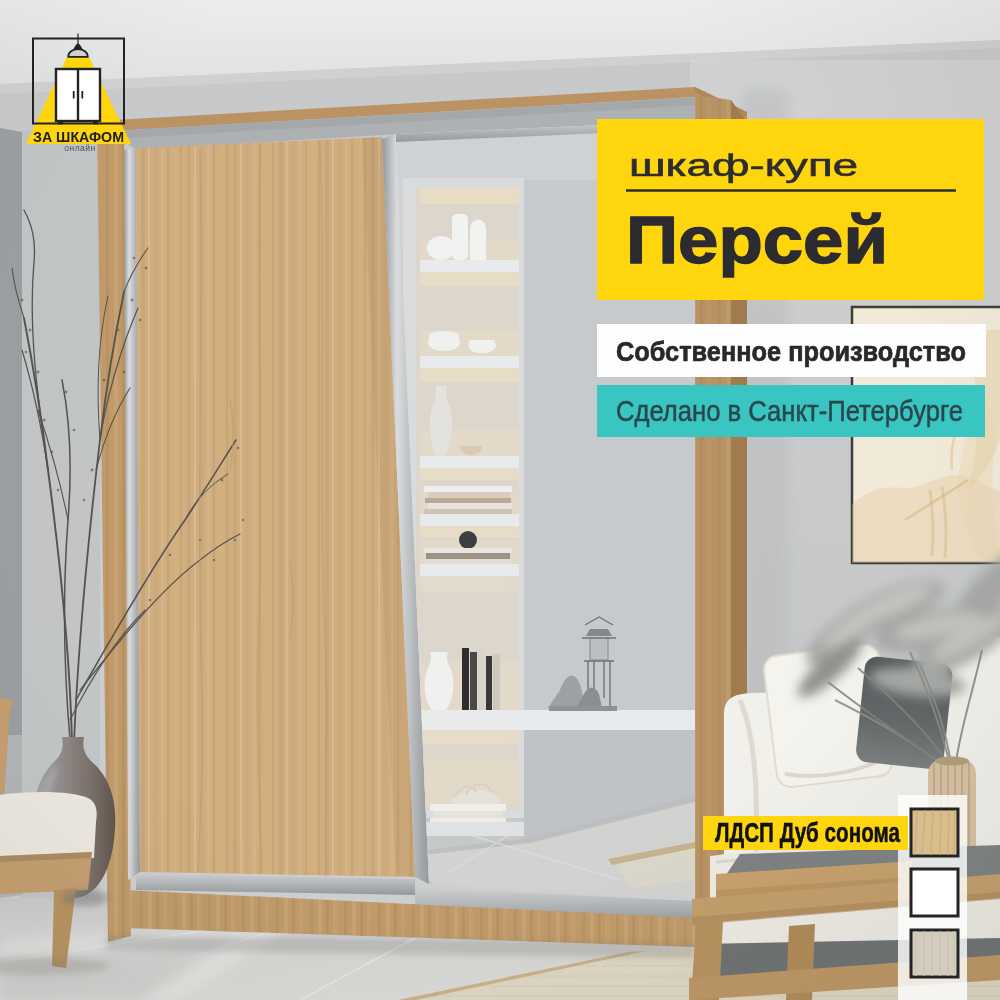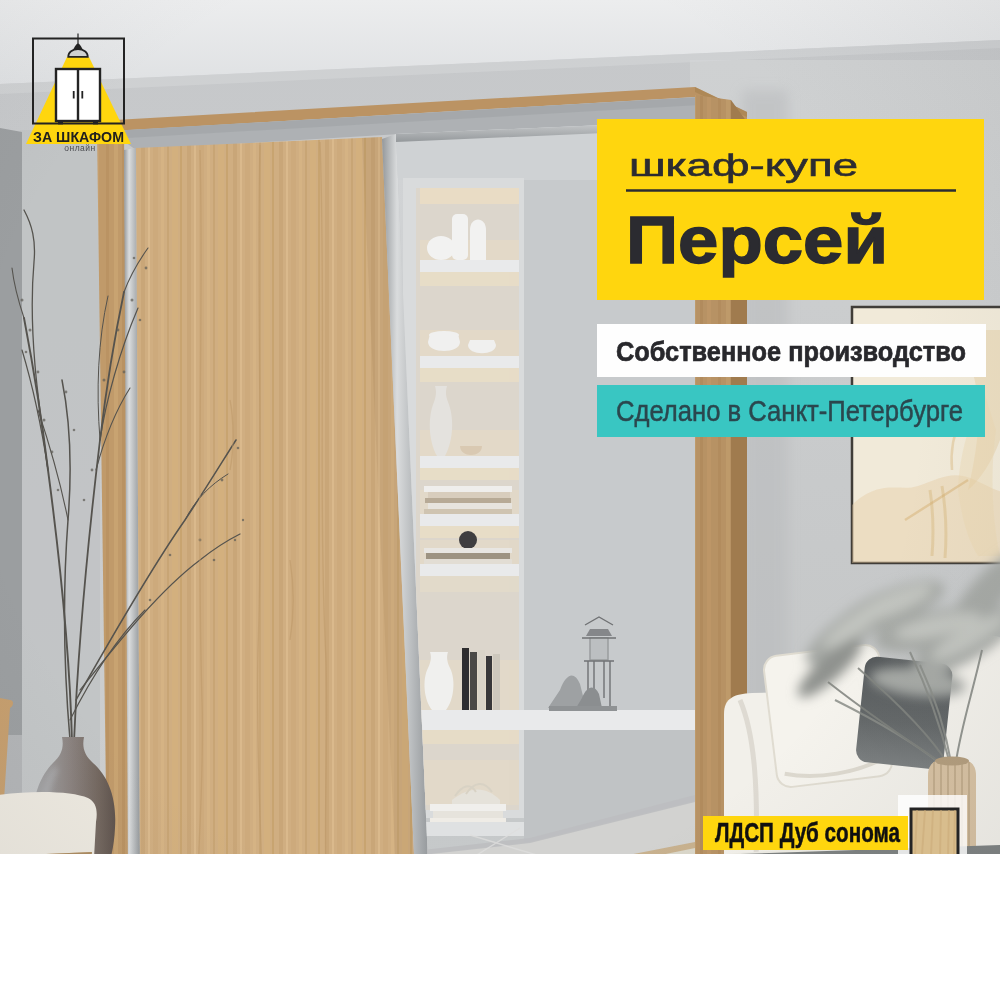--- a/index.html
+++ b/index.html
@@ -1,16 +1,16 @@
 <!DOCTYPE html>
 <html><head>
 <meta charset="utf-8">
 <style>
 html,body{margin:0;padding:0;background:#fff}
-#stage{position:relative;width:1000px;height:854px;overflow:hidden;font-family:"Liberation Sans",sans-serif}
+#stage{position:relative;width:1000px;height:1000px;overflow:hidden;font-family:"Liberation Sans",sans-serif}
 </style>
 </head>
 <body>
 <div id="stage">
 <svg width="1000" height="1000" viewBox="0 0 1000 1000">
 <defs>
 <linearGradient id="wallL" x1="0" y1="0" x2="0" y2="1">
 <stop offset="0" stop-color="#c6c8ca"></stop>
           <stop offset="0.5" stop-color="#c9cbcd"></stop>
           <stop offset="1" stop-color="#cfd0d0"></stop>

